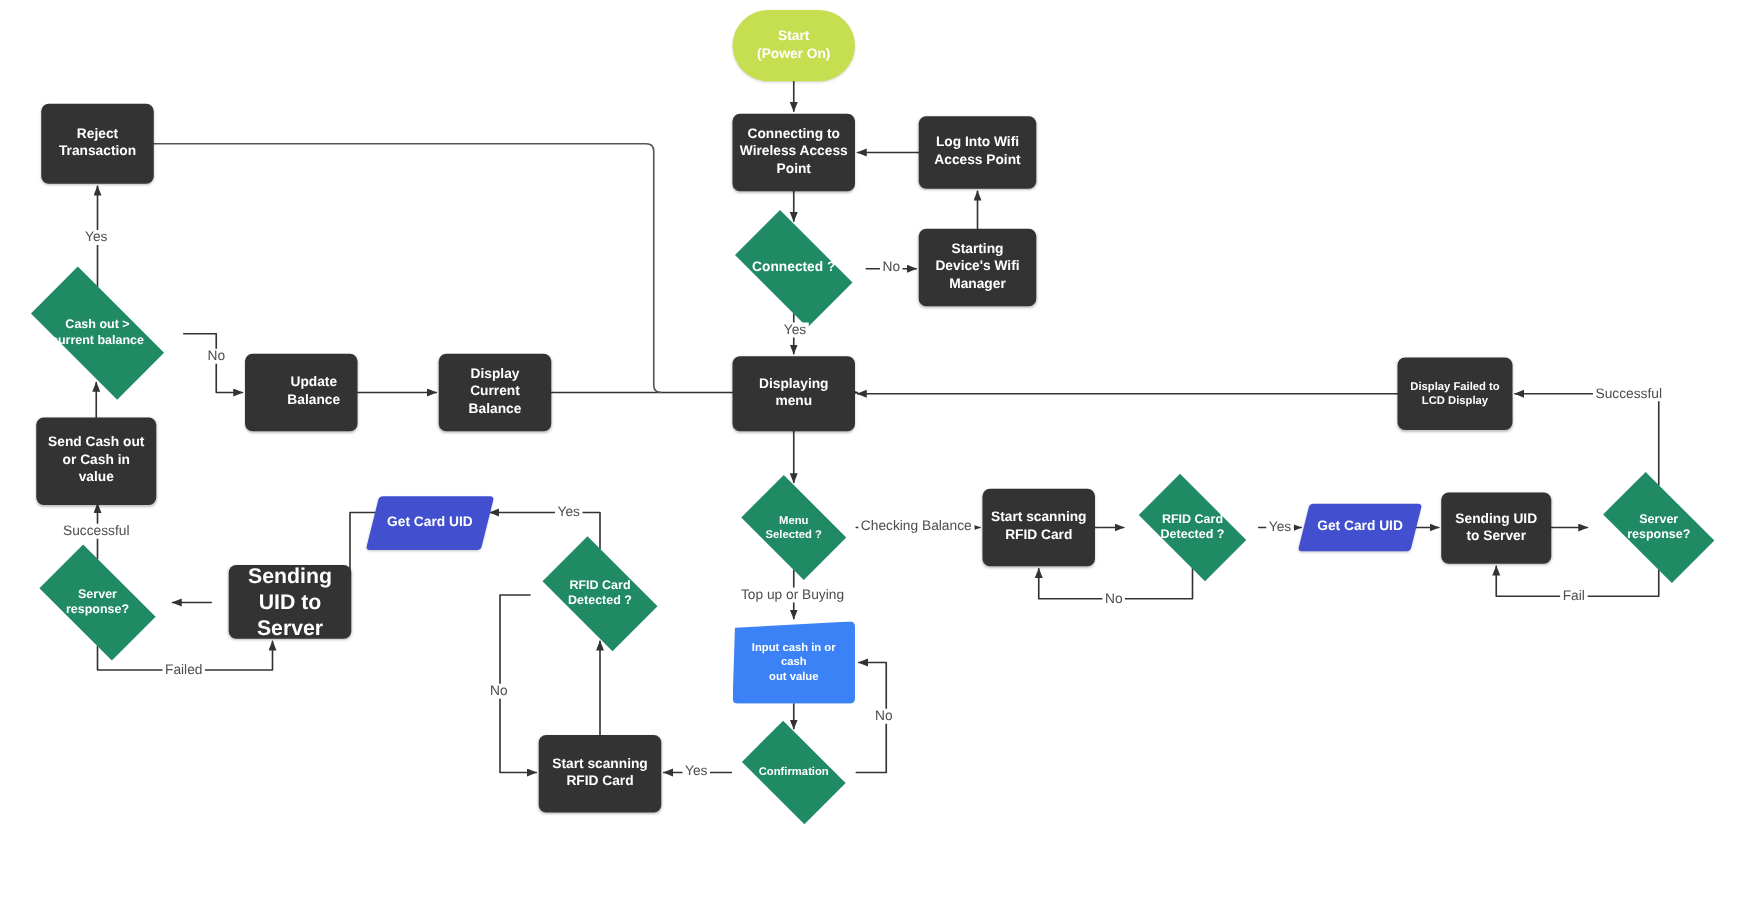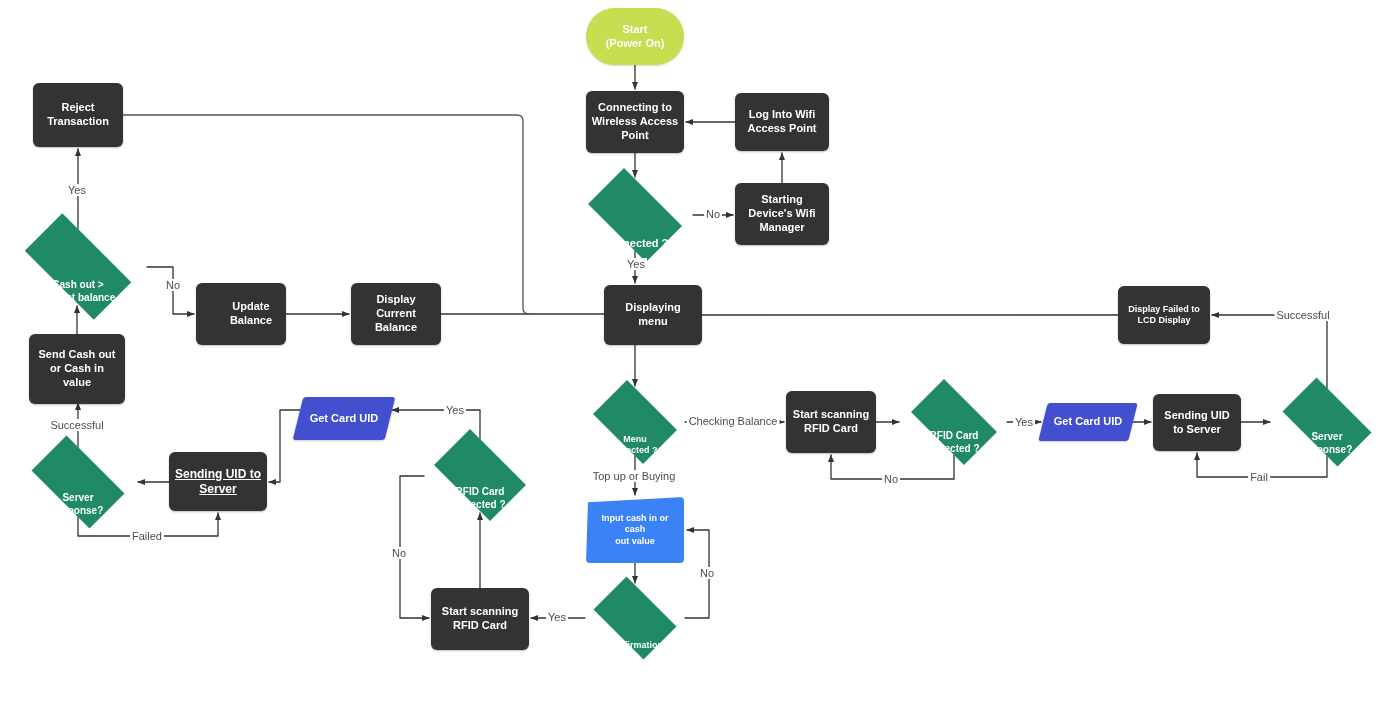--- a/index.html
+++ b/index.html
@@ -46,21 +46,20 @@
     box-shadow: 0 1px 2px rgba(0,0,0,0.25);
   }
   .shape-stadium {
     background: #c6df50;
     border-radius: 32px;
     color: #ffffff;
     box-shadow: 0 1px 2px rgba(0,0,0,0.15);
   }
   .shape-diamond {
     background: transparent;
-    align-items: flex-end;
   }
   .shape-diamond .dia-bg {
     position: absolute;
     left: 0; top: 0;
     width: 100%;
     height: 100%;
     background: #1f8a63;
     transform: rotate(45deg) scale(0.707);
     z-index: 0;
   }
@@ -186,21 +185,21 @@
     </div>
     <div class="node shape-diamond" style="left: 577px; top: 179px; width: 116px; height: 72px; font-size: 11px; position: absolute;">
       <div class="dia-bg"></div>
       <span class="lbl">Connected ?</span>
     </div>
     <div class="node shape-rect" style="left: 735px; top: 183px; width: 94px; height: 62px; font-size: 11px;">
       <span class="lbl">Starting
 Device's Wifi
 Manager</span>
     </div>
-    <div class="node shape-rect" style="left: 604px; top: 285px; width: 98px; height: 60px; font-size: 11px;">
+    <div class="node shape-rect" style="left: 586px; top: 285px; width: 98px; height: 60px; font-size: 11px;">
       <span class="lbl">Displaying
 menu</span>
     </div>
     <div class="node shape-diamond" style="left: 585px; top: 388px; width: 100px; height: 68px; font-size: 9px; position: absolute;">
       <div class="dia-bg"></div>
       <span class="lbl">Menu
 Selected ?</span>
     </div>
     <div class="node shape-trap" style="left: 586px; top: 497px; width: 98px; height: 66px; font-size: 9px;">
       <span class="lbl">Input cash in or cash
@@ -215,21 +214,21 @@
 RFID Card</span>
     </div>
     <div class="node shape-diamond" style="left: 424px; top: 439px; width: 112px; height: 72px; font-size: 10px; position: absolute;">
       <div class="dia-bg"></div>
       <span class="lbl">RFID Card
 Detected ?</span>
     </div>
     <div class="node shape-para" style="left: 298px; top: 397px; width: 92px; height: 43px; font-size: 11px;">
       <span class="lbl">Get Card UID</span>
     </div>
-    <div class="node shape-rect" style="left: 169px; top: 452px; width: 98px; height: 59px; font-size: 12px; text-decoration: underline;">
+    <div class="node shape-rect" style="left: 183px; top: 452px; width: 98px; height: 59px; font-size: 17px;">
       <span class="lbl">Sending UID to
 Server</span>
     </div>
     <div class="node shape-diamond" style="left: 20px; top: 447px; width: 116px; height: 70px; font-size: 10px; position: absolute;">
       <div class="dia-bg"></div>
       <span class="lbl">Server
 response?</span>
     </div>
     <div class="node shape-rect" style="left: 29px; top: 334px; width: 96px; height: 70px; font-size: 11px;">
       <span class="lbl">Send Cash out

